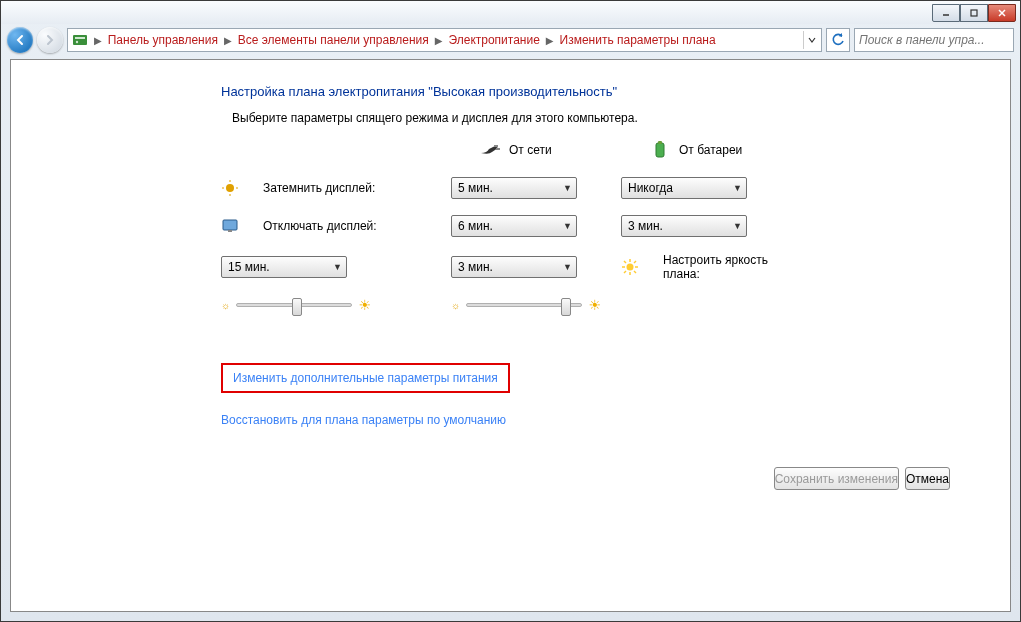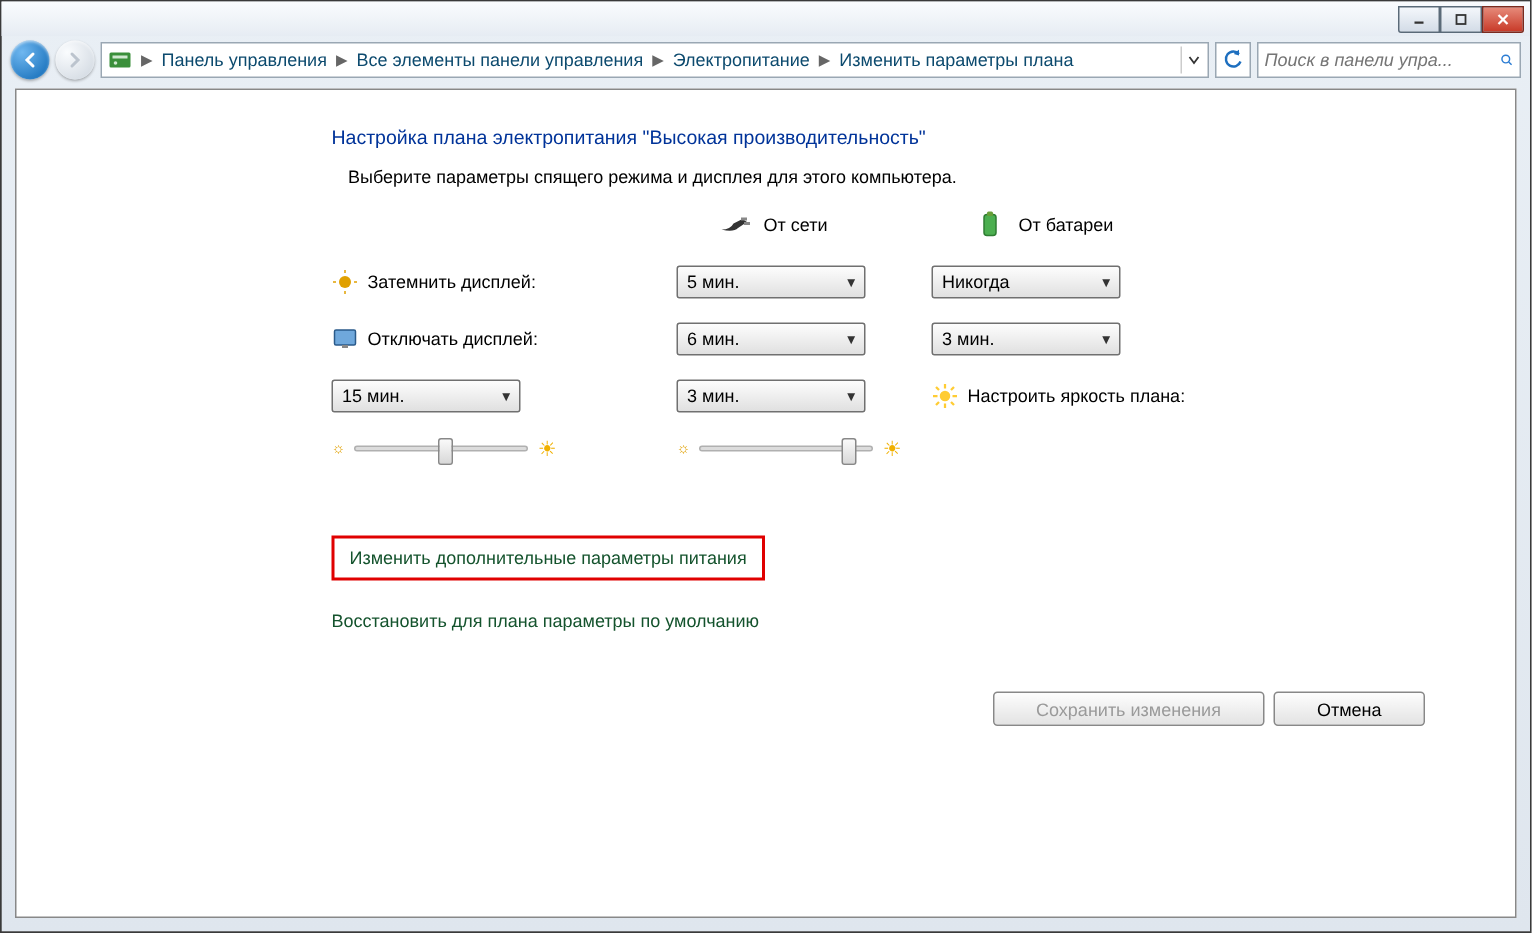--- a/index.html
+++ b/index.html
@@ -19,60 +19,60 @@
   
   .navbar { height: 32px; display:flex; align-items:center; gap:4px; padding: 0 6px; }
   .nav-back, .nav-fwd { width:26px; height:26px; border-radius:50%; display:flex; align-items:center; justify-content:center; cursor:pointer; }
   .nav-back { background: radial-gradient(circle at 30% 30%, #6fb7f0, #0b66b3); box-shadow: inset 0 1px 2px rgba(255,255,255,.6), 0 1px 2px rgba(0,0,0,.3); }
   .nav-fwd { background: radial-gradient(circle at 30% 30%, #fafcfe, #cdd5de); box-shadow: inset 0 1px 2px rgba(255,255,255,.6), 0 1px 2px rgba(0,0,0,.3); }
   .nav-back svg, .nav-fwd svg { width:14px; height:14px; }
 
   .breadcrumb { flex:1; height:24px; background:#fff; border:1px solid #9aa7b3; display:flex; align-items:center; padding:0 4px; font-size:12px; position:relative; }
   .bc-icon { width:16px; height:16px; display:flex; align-items:center; justify-content:center; margin-right:2px; }
   .bc-sep { padding:0 4px; color:#666; font-size:10px; }
-  .bc-item { color:#0c4a6e; cursor:pointer; padding:0 2px; white-space:nowrap; }
+  .bc-item { color:#b91c1c; cursor:pointer; padding:0 2px; white-space:nowrap; }
   .bc-drop { position:absolute; right:2px; top:2px; width:16px; height:18px; border-left:1px solid #ccc; display:flex; align-items:center; justify-content:center; cursor:pointer; }
 
   .refresh-btn { width:24px; height:24px; border:1px solid #9aa7b3; background:#fff; display:flex; align-items:center; justify-content:center; cursor:pointer; }
   .refresh-btn svg { width:14px; height:14px; }
 
-  .searchbox { width:176px; height:24px; border:1px solid #9aa7b3; background:#fff; display:flex; align-items:center; padding:0 4px; position:relative; }
+  .searchbox { width:160px; height:24px; border:1px solid #9aa7b3; background:#fff; display:flex; align-items:center; padding:0 4px; position:relative; }
   .searchbox input { border:none; outline:none; flex:1; font-size:12px; font-style:italic; color:#888; background:transparent; }
   .searchbox .search-ico { width:14px; height:14px; }
 
   
   .content-wrap { position:absolute; left:9px; right:9px; top:58px; bottom:9px; background:#fff; border:1px solid #888; }
   .content { padding: 24px 40px 20px 210px; }
 
   h1 { color:#003399; font-size:13px; font-weight:normal; margin-bottom:12px; }
   .subtitle { color:#000; font-size:12px; margin-bottom:14px;margin-left:11px; }
 
   .grid { display:grid; grid-template-columns: 230px 170px 170px; row-gap:16px; align-items:center; }
   .col-head { display:flex; align-items:center; gap:8px; font-size:12px; justify-content:flex-start; padding-left:28px; }
   .col-head svg,.col-head .ico { width:22px; height:22px; }
 
-  .row-label { display:flex; align-items:center; gap:6px; font-size:12px; }
+  .row-label { display:flex; align-items:center; gap:24px; font-size:12px; }
   .row-label .ico { width:18px; height:18px; display:flex; align-items:center; justify-content:center; flex-shrink:0; }
 
   .dropdown { width:126px; height:22px; border:1px solid #707070; background:linear-gradient(#fdfdfd,#e0e0e0); display:flex; align-items:center; justify-content:space-between; padding:0 4px 0 6px; cursor:pointer; font-size:12px; border-radius:2px; }
   .dropdown .arrow { font-size:9px; color:#333; }
 
   .slider-wrap { display:flex; align-items:center; gap:6px; width:150px; }
   .slider-track { flex:1; height:4px; background:#dcdcdc; border:1px solid #b0b0b0; border-radius:2px; position:relative; }
   .slider-thumb { position:absolute; top:-6px; width:10px; height:18px; background:linear-gradient(#fafafa,#d8d8d8); border:1px solid #888; border-radius:2px; cursor:pointer; }
   .sun-small { color:#e0a000; font-size:10px; }
   .sun-big { color:#f0b000; font-size:14px; }
 
   .links { margin-top:50px; }
-  .link { color:#14532d; font-size:12px; cursor:pointer; display:inline-block; }
+  .link { color:#3b82f6; font-size:12px; cursor:pointer; display:inline-block; }
   .red-box { border:2px solid #e00000; padding:6px 10px; display:inline-block; margin-bottom:14px; }
   .link2-wrap { margin-top:6px; }
 
   .btn-row { display:flex; gap:6px; justify-content:flex-end; margin-top:40px; padding-right:20px; }
-  .btn { height:23px; padding:0 28px; border:1px solid #888; background:linear-gradient(#fdfdfd,#e3e3e3); border-radius:3px; font-size:12px; cursor:pointer; display:flex; align-items:center; }
+  .btn { height:23px; padding:0 0; border:1px solid #888; background:linear-gradient(#fdfdfd,#e3e3e3); border-radius:3px; font-size:12px; cursor:pointer; display:flex; align-items:center; }
   .btn.disabled { color:#9a9a9a; cursor:default; }
 
 </style>
 </head>
 <body>
 
 <div class="window">
 
   <div class="titlebar">
     <div class="win-btns">

